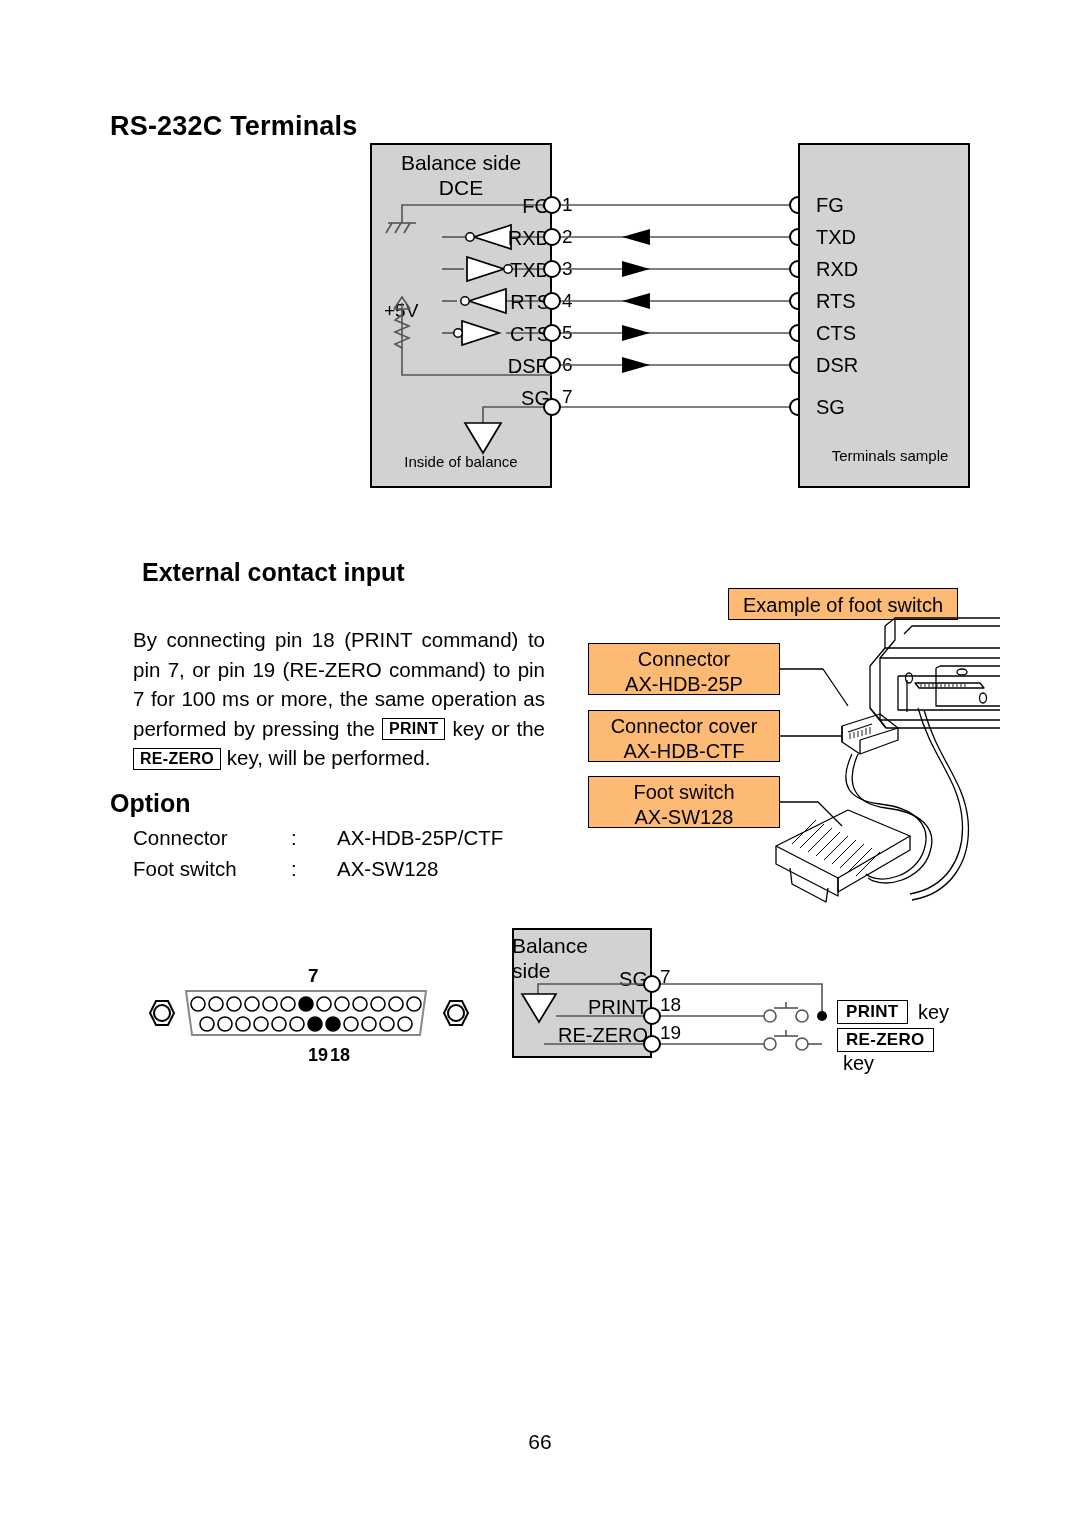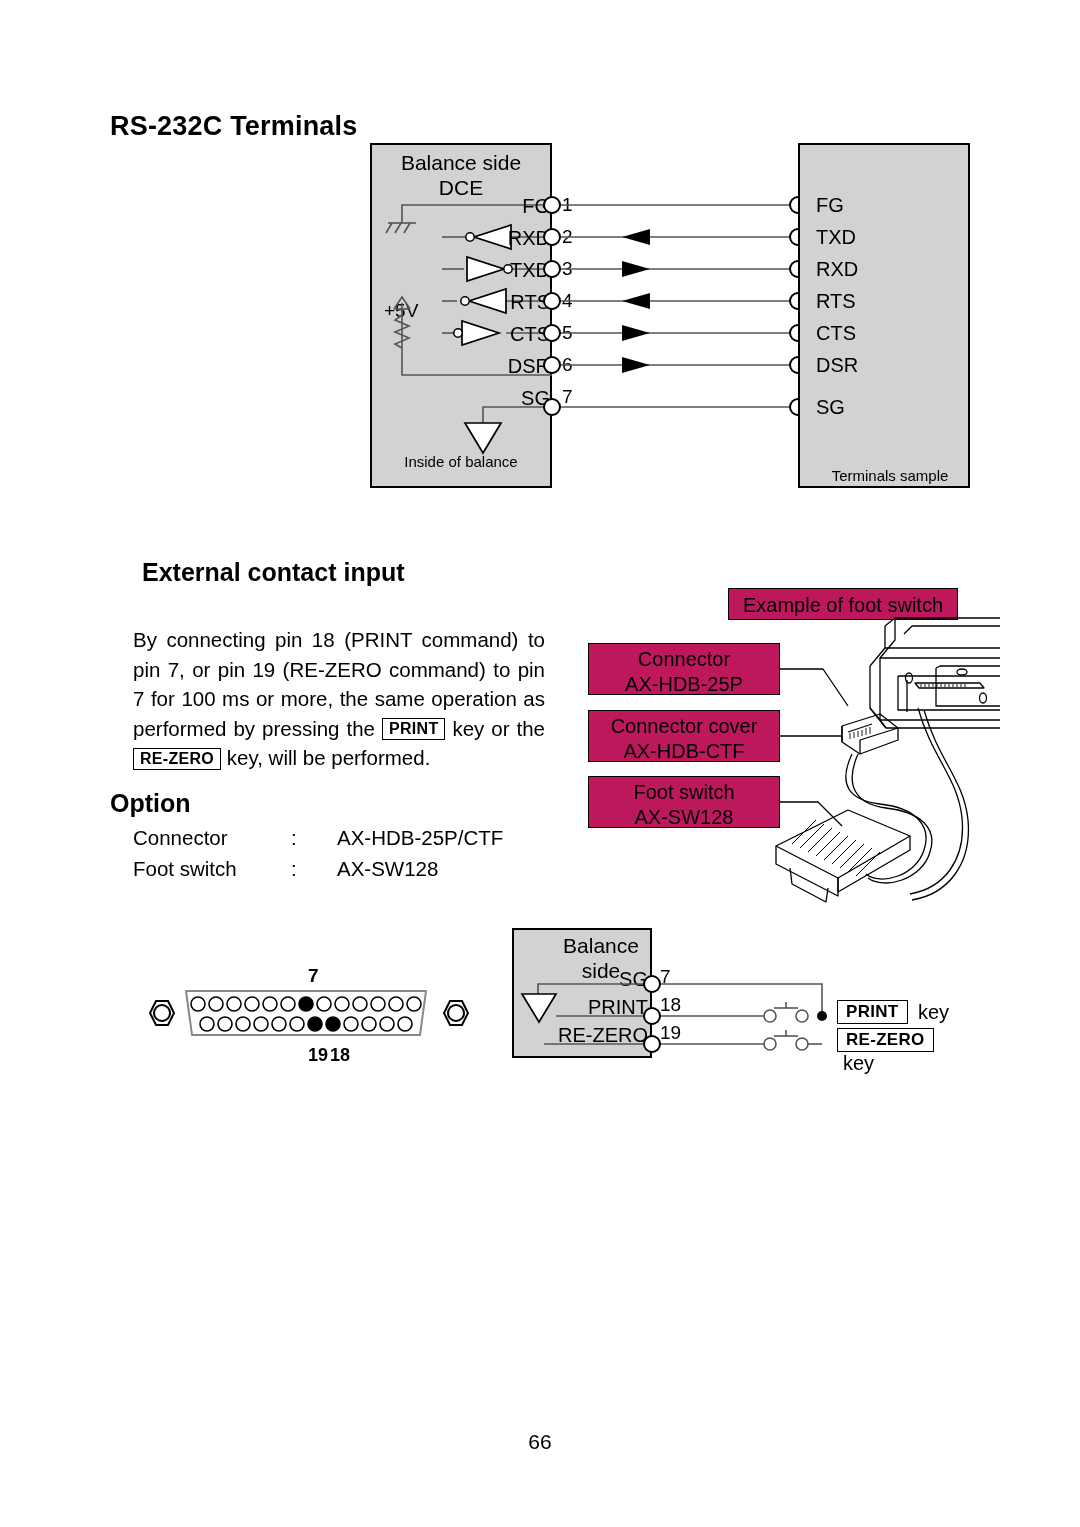--- a/index.html
+++ b/index.html
@@ -21,21 +21,21 @@
 
   
   .panel{background:#d2d2d2;border:2.2px solid #000;box-sizing:border-box;}
   .pl-title{font-size:21px;text-align:center;line-height:25px;white-space:nowrap;}
   .pl-foot{font-size:15px;text-align:center;white-space:nowrap;}
   .sig{font-size:20px;text-align:right;white-space:nowrap;}
   .pinno{font-size:19px;white-space:nowrap;}
   .sig-l{font-size:20px;white-space:nowrap;}
 
   
-  .callout{border:1.8px solid #000;background:#be185d;box-sizing:border-box;
+  .callout{border:1.8px solid #000;background:#fdba74;box-sizing:border-box;
            text-align:center;font-size:20px;line-height:25px;padding:3px 8px;}
 
   
   .pageno{font-size:21px;text-align:center;width:100%;}
   svg{display:block;overflow:visible;}
 </style>
 </head>
 <body>
 
 <div class="abs h-title" style="left:110px;top:111px;">RS-232C Terminals</div>
@@ -163,21 +163,21 @@
       <circle cx="428" cy="158" r="8"></circle>
       <circle cx="428" cy="190" r="8"></circle>
       <circle cx="428" cy="222" r="8"></circle>
       <circle cx="428" cy="264" r="8"></circle>
     </g>
   </svg>
 
   <div class="abs panel" style="left:428px;top:0;width:172px;height:345px;"></div>
 
 
-  <div class="abs pl-foot" style="left:428px;top:324px;width:184px;">Terminals sample</div>
+  <div class="abs pl-foot" style="left:428px;top:304px;width:184px;">Terminals sample</div>
 
   <div class="abs sig-l" style="left:446px;top:51px;">FG</div>
   <div class="abs sig-l" style="left:446px;top:83px;">TXD</div>
   <div class="abs sig-l" style="left:446px;top:115px;">RXD</div>
   <div class="abs sig-l" style="left:446px;top:147px;">RTS</div>
   <div class="abs sig-l" style="left:446px;top:179px;">CTS</div>
   <div class="abs sig-l" style="left:446px;top:211px;">DSR</div>
   <div class="abs sig-l" style="left:446px;top:253px;">SG</div>
 </div>
 
@@ -361,21 +361,21 @@
   </svg>
 
   <div class="abs" style="left:178px;top:80px;font-size:18px;font-weight:bold;">19</div>
   <div class="abs" style="left:200px;top:80px;font-size:18px;font-weight:bold;">18</div>
 </div>
 
 <div class="abs" style="left:512px;top:928px;width:460px;height:140px;">
 
   <div class="abs panel" style="left:0;top:0;width:140px;height:130px;"></div>
 
-  <div class="abs" style="left:0;top:5px;width:140px;text-align:center;font-size:21px;line-height:25px;padding-left:19px;">
+  <div class="abs" style="left:0;top:5px;width:140px;text-align:left;font-size:21px;line-height:25px;">
     <span>Balance</span><br>
     <span>side</span>
   </div>
 
   <div class="abs" style="left:40px;top:40px;width:96px;text-align:right;font-size:20px;">SG</div>
   <div class="abs" style="left:20px;top:68px;width:116px;text-align:right;font-size:20px;">PRINT</div>
   <div class="abs" style="left:8px;top:96px;width:128px;text-align:right;font-size:20px;">RE-ZERO</div>
 
   <div class="abs" style="left:148px;top:38px;font-size:19px;">7</div>
   <div class="abs" style="left:148px;top:66px;font-size:19px;">18</div>

